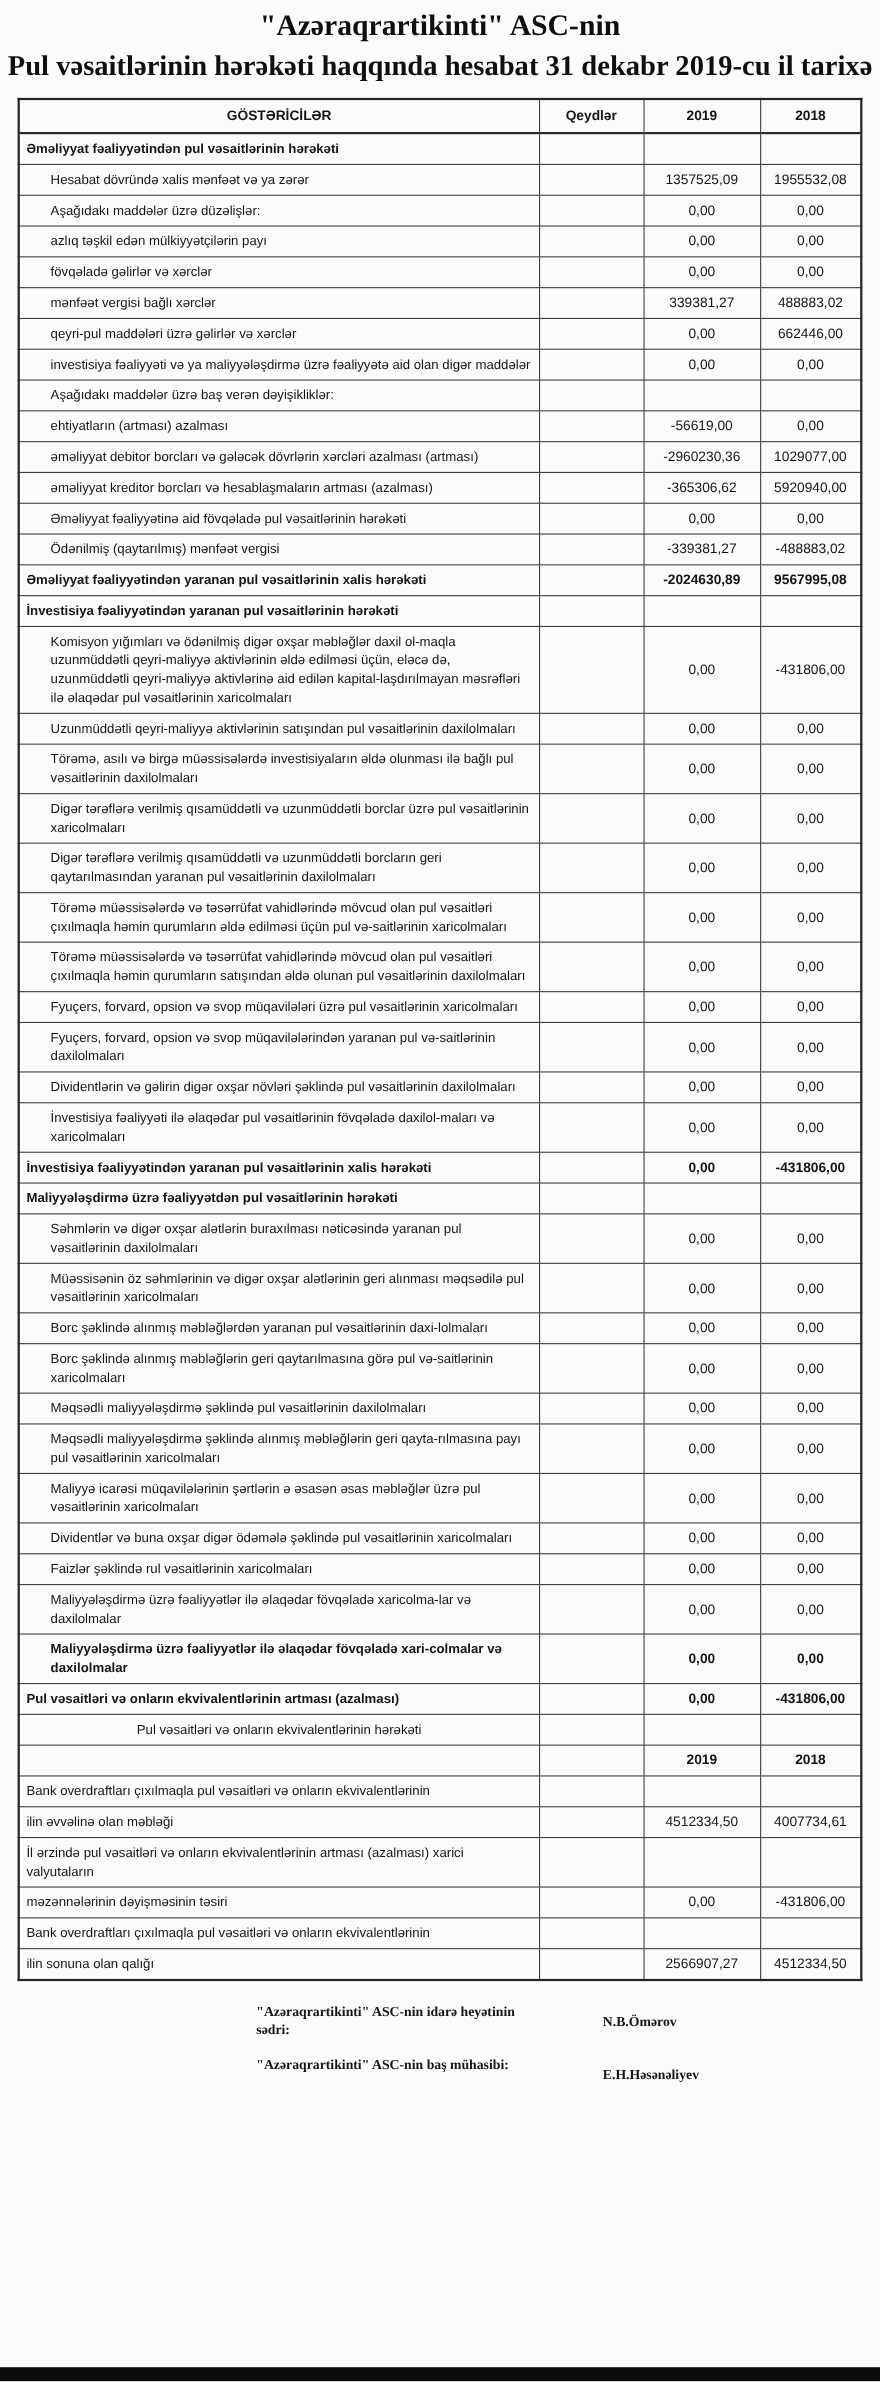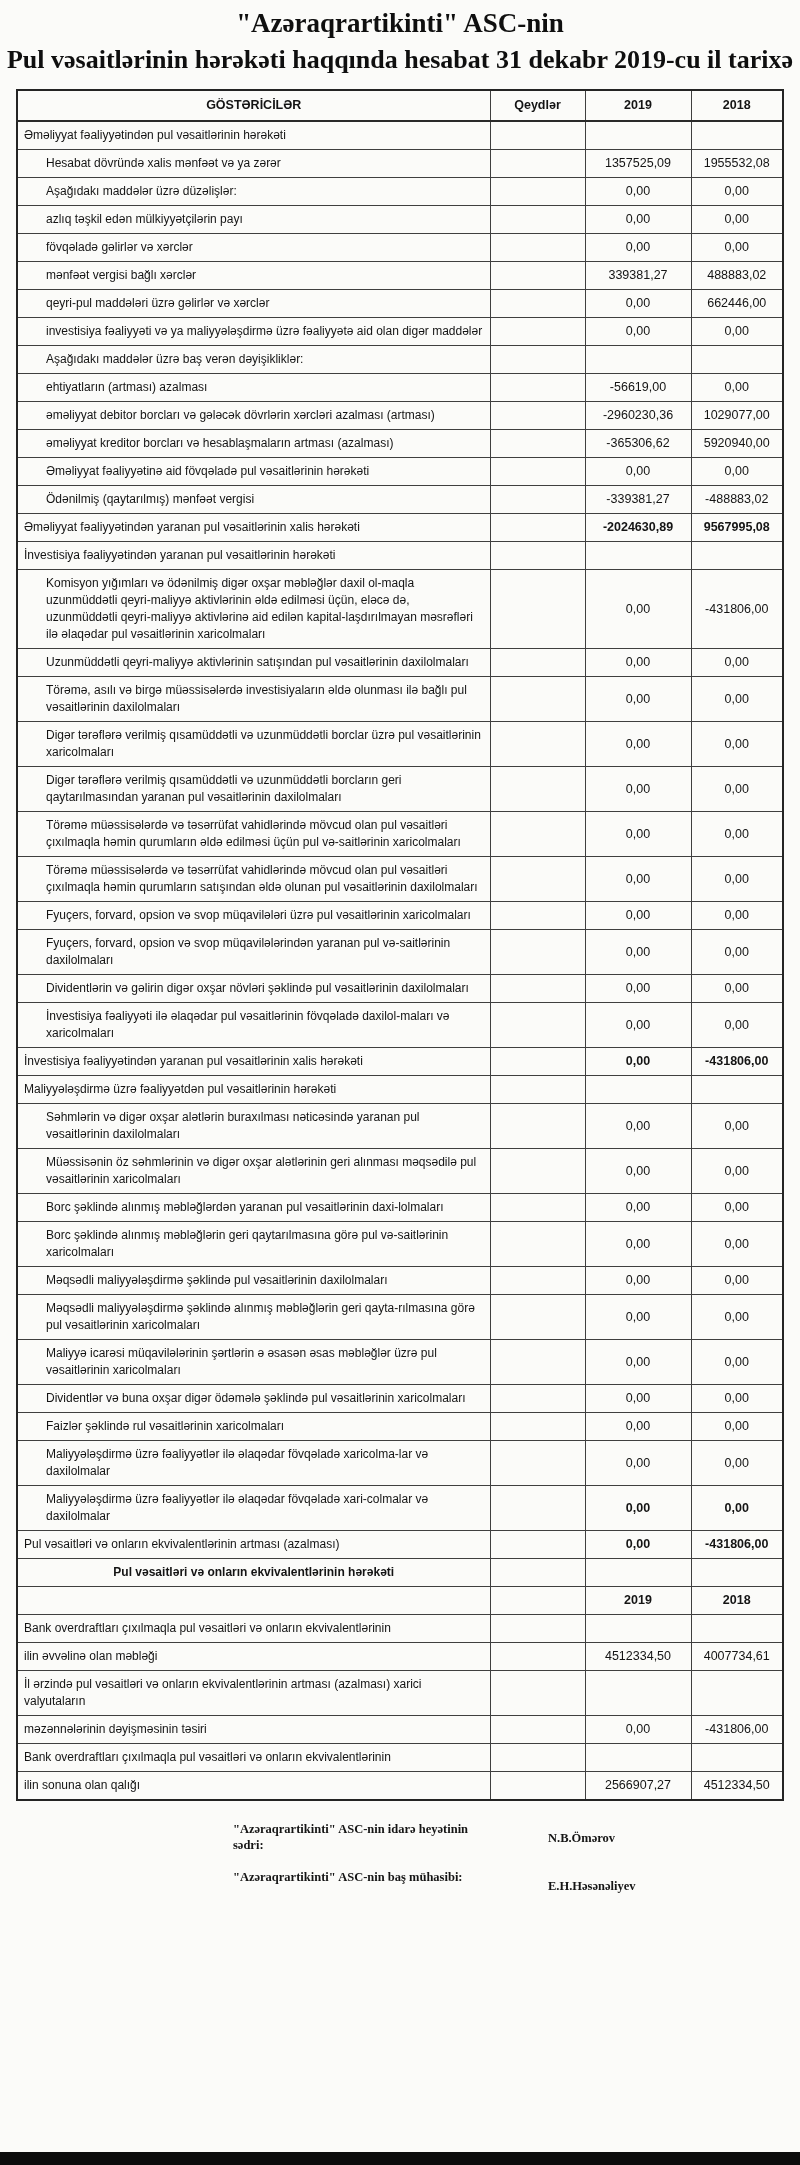--- a/index.html
+++ b/index.html
@@ -45,22 +45,22 @@
     word-wrap:break-word;
   }
   thead th{
     font-weight:bold;
     font-size:12.5px;
     padding:6px 4px;
     border-bottom:2px solid #2a2a2a;
   }
   td.cell-label{text-align:left;}
   td.cell-label.indent{padding-left:28px;margin-left:22px;}
-  td.cell-label.bold{font-weight:normal;}
-  td.cell-label.center{text-align:center;font-weight:bold;}
+  td.cell-label.bold{font-weight:bold;}
+  td.cell-label.center{text-align:center;font-weight:normal;}
   td.cell-num{text-align:center;white-space:nowrap;font-size:12.5px;}
   td.cell-num.bold{font-weight:bold;}
   td.cell-note{text-align:center;}
   .footer{
     margin:20px 0 0 233px;
     font-family:"Liberation Serif", serif;
     font-weight:bold;
     font-size:12.5px;
     color:#151515;
   }
@@ -310,21 +310,21 @@
           <td class="cell-num">0,00</td>
           <td class="cell-num">0,00</td>
         </tr>
         <tr>
           <td class="cell-label indent">Məqsədli maliyyələşdirmə şəklində pul vəsaitlərinin daxilolmaları</td>
           <td class="cell-note"></td>
           <td class="cell-num">0,00</td>
           <td class="cell-num">0,00</td>
         </tr>
         <tr>
-          <td class="cell-label indent">Məqsədli maliyyələşdirmə şəklində alınmış məbləğlərin geri qayta-rılmasına görə pul vəsaitlərinin xaricolmaları</td>
+          <td class="cell-label indent">Məqsədli maliyyələşdirmə şəklində alınmış məbləğlərin geri qayta-rılmasına payı pul vəsaitlərinin xaricolmaları</td>
           <td class="cell-note"></td>
           <td class="cell-num">0,00</td>
           <td class="cell-num">0,00</td>
         </tr>
         <tr>
           <td class="cell-label indent">Maliyyə icarəsi müqavilələrinin şərtlərin ə əsasən əsas məbləğlər üzrə pul vəsaitlərinin xaricolmaları</td>
           <td class="cell-note"></td>
           <td class="cell-num">0,00</td>
           <td class="cell-num">0,00</td>
         </tr>

